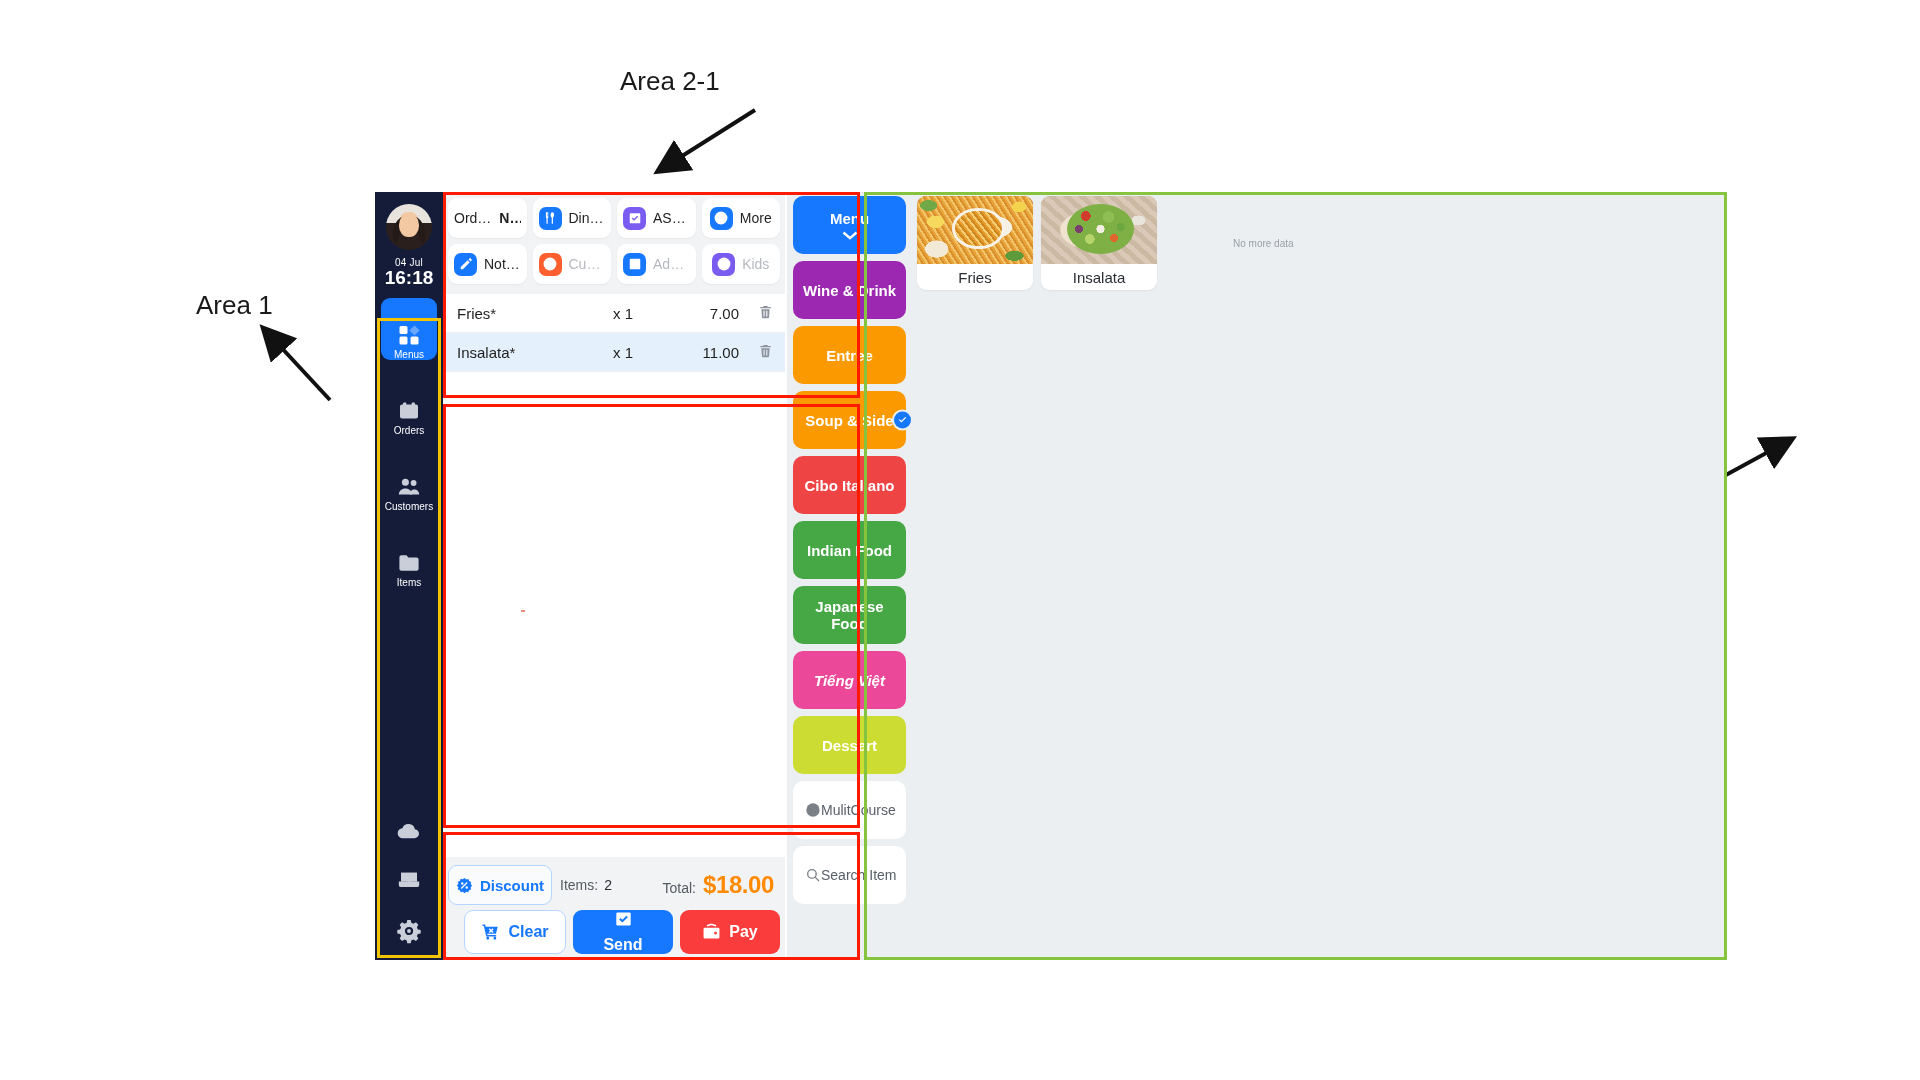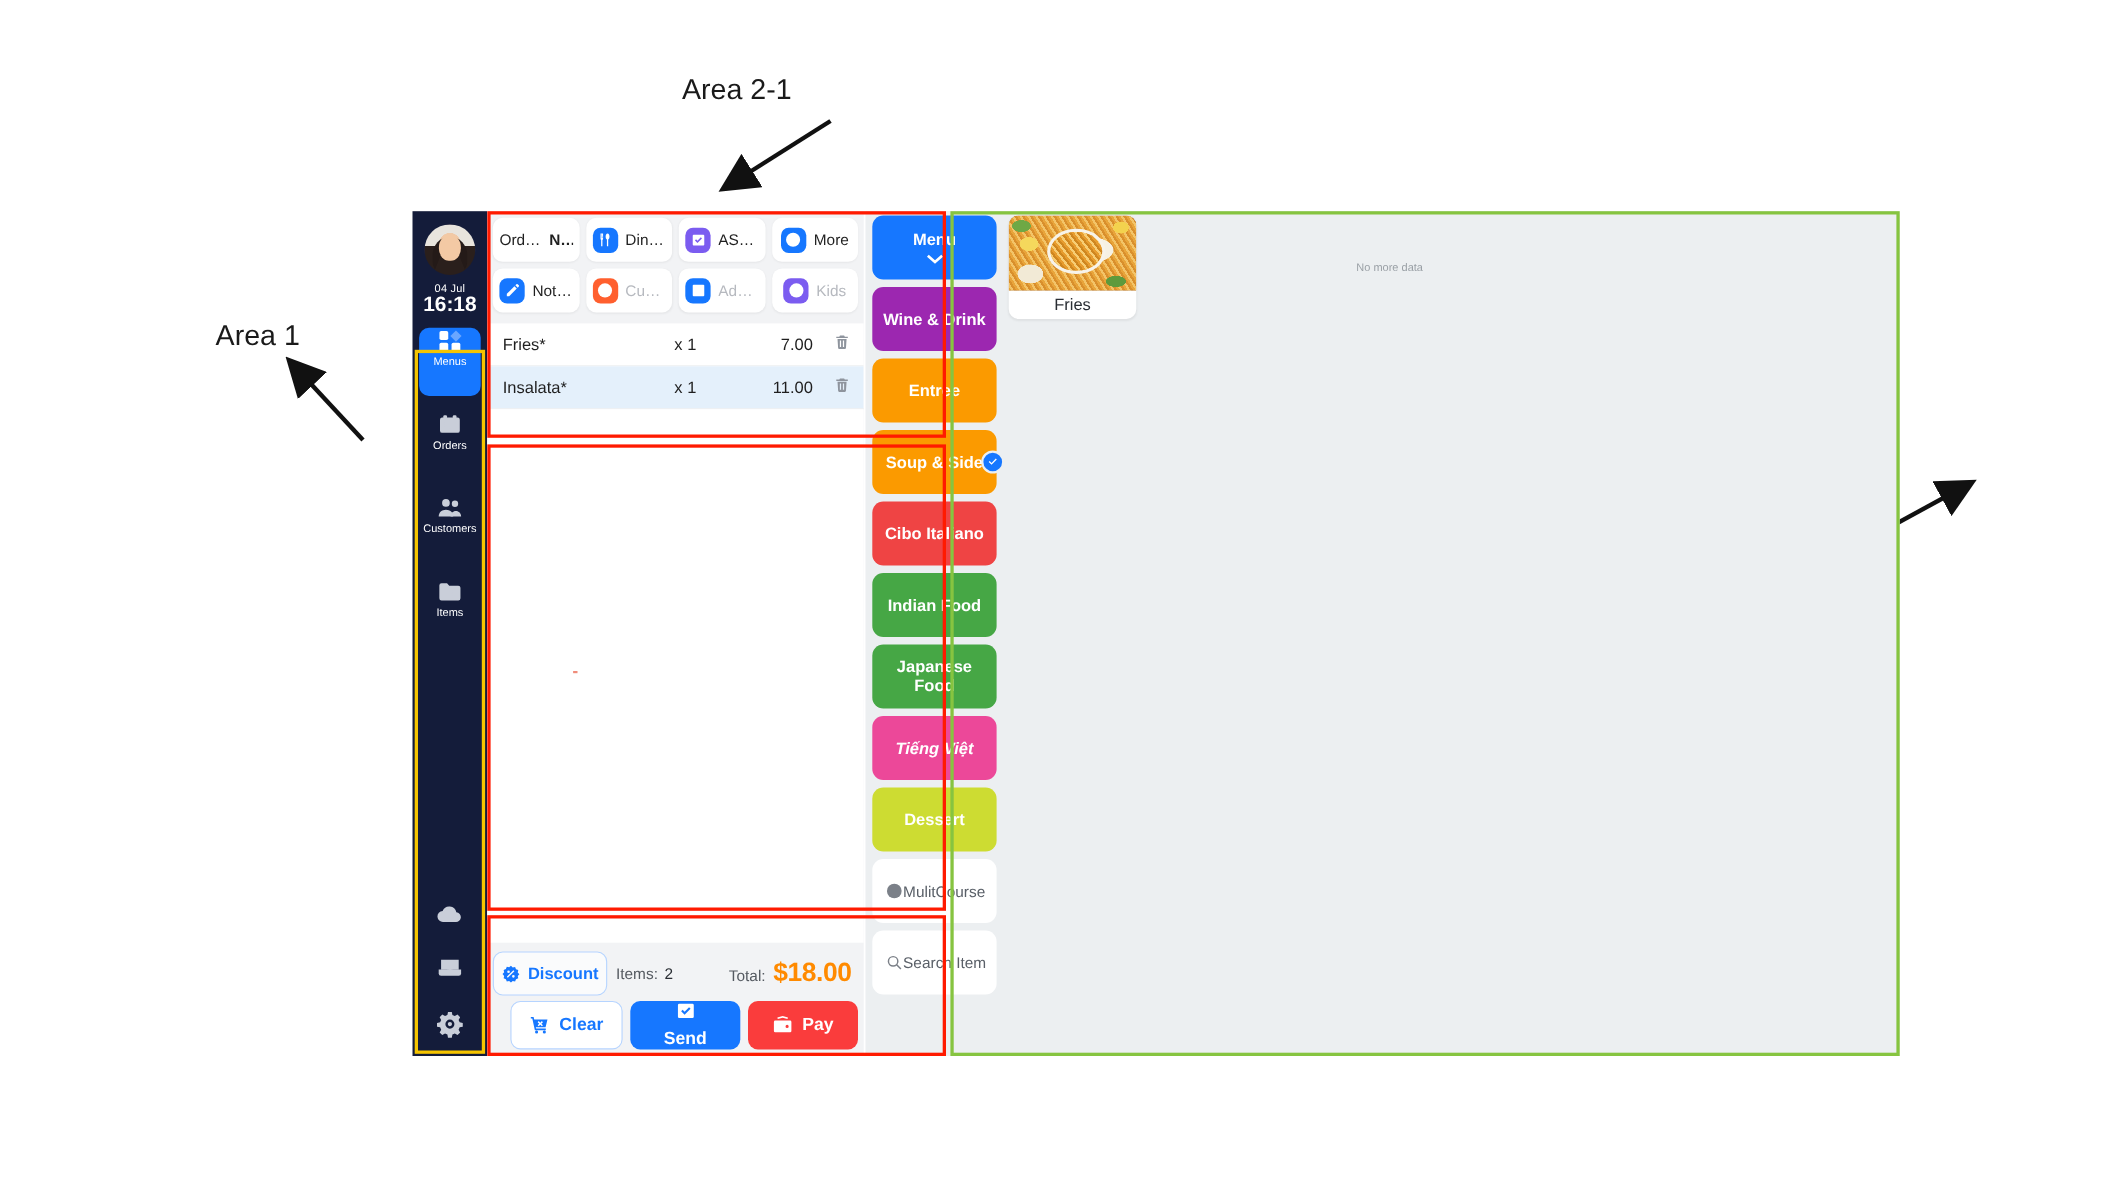--- a/index.html
+++ b/index.html
@@ -69,21 +69,21 @@
     border-radius: 50% 50% 40% 40%;
     background: #241a18;
     clip-path: polygon(0 0, 100% 0, 100% 100%, 74% 42%, 26% 42%, 0 100%);
   }
   .sb-date { color: #ffffff; font-size: 10px; margin-top: 7px; letter-spacing: .2px; }
   .sb-time { color: #ffffff; font-size: 19px; font-weight: 700; line-height: 1.05; margin-bottom: 10px; }
 
   .sb-nav { width: 100%; display: flex; flex-direction: column; align-items: center; }
   .sb-item {
     width: 56px; height: 62px; border-radius: 9px;
-    display: flex; flex-direction: column; align-items: center; justify-content: flex-start;
+    display: flex; flex-direction: column; align-items: center; justify-content: flex-end;
     gap: 3px; margin-bottom: 14px; cursor: pointer;
   }
   .sb-item.active { background: #1677ff; }
   .sb-ico { width: 26px; height: 24px; display: block; }
   .sb-ico path, .sb-ico rect, .sb-ico circle { fill: #c9ced9; }
   .sb-item.active .sb-ico path, .sb-item.active .sb-ico rect, .sb-item.active .sb-ico circle { fill: #ffffff; }
   .sb-item.active .sb-ico .accent { fill: #6aa6ff; }
   .sb-label { color: #ffffff; font-size: 10px; line-height: 1; }
   .sb-spacer { flex: 1 1 auto; }
   .sb-bottom { display: flex; flex-direction: column; align-items: center; gap: 24px; padding-bottom: 16px; }
@@ -573,20 +573,24 @@
             </svg>
           <span>Search Item</span>
         </div>
       </div>
 
       <div class="cat-grid">
         <div class="prod">
           <div class="ph ph-fries"></div>
           <div class="nm">Fries</div>
         </div>
+        <div class="prod">
+          <div class="ph ph-salad"></div>
+          <div class="nm">Insalata</div>
+        </div>
         <div class="no-more">No more data</div>
       </div>
     </div>
   </div>
 
   <div class="outline outline-yellow" style="left:377px; top:318px; width:64px; height:640px;"></div>
   <div class="outline outline-red" style="left:443px; top:192px; width:417px; height:206px;"></div>
   <div class="outline outline-red" style="left:443px; top:404px; width:417px; height:424px;"></div>
   <div class="outline outline-red" style="left:443px; top:832px; width:417px; height:128px;"></div>
   <div class="outline outline-green" style="left:864px; top:192px; width:863px; height:768px;"></div>

